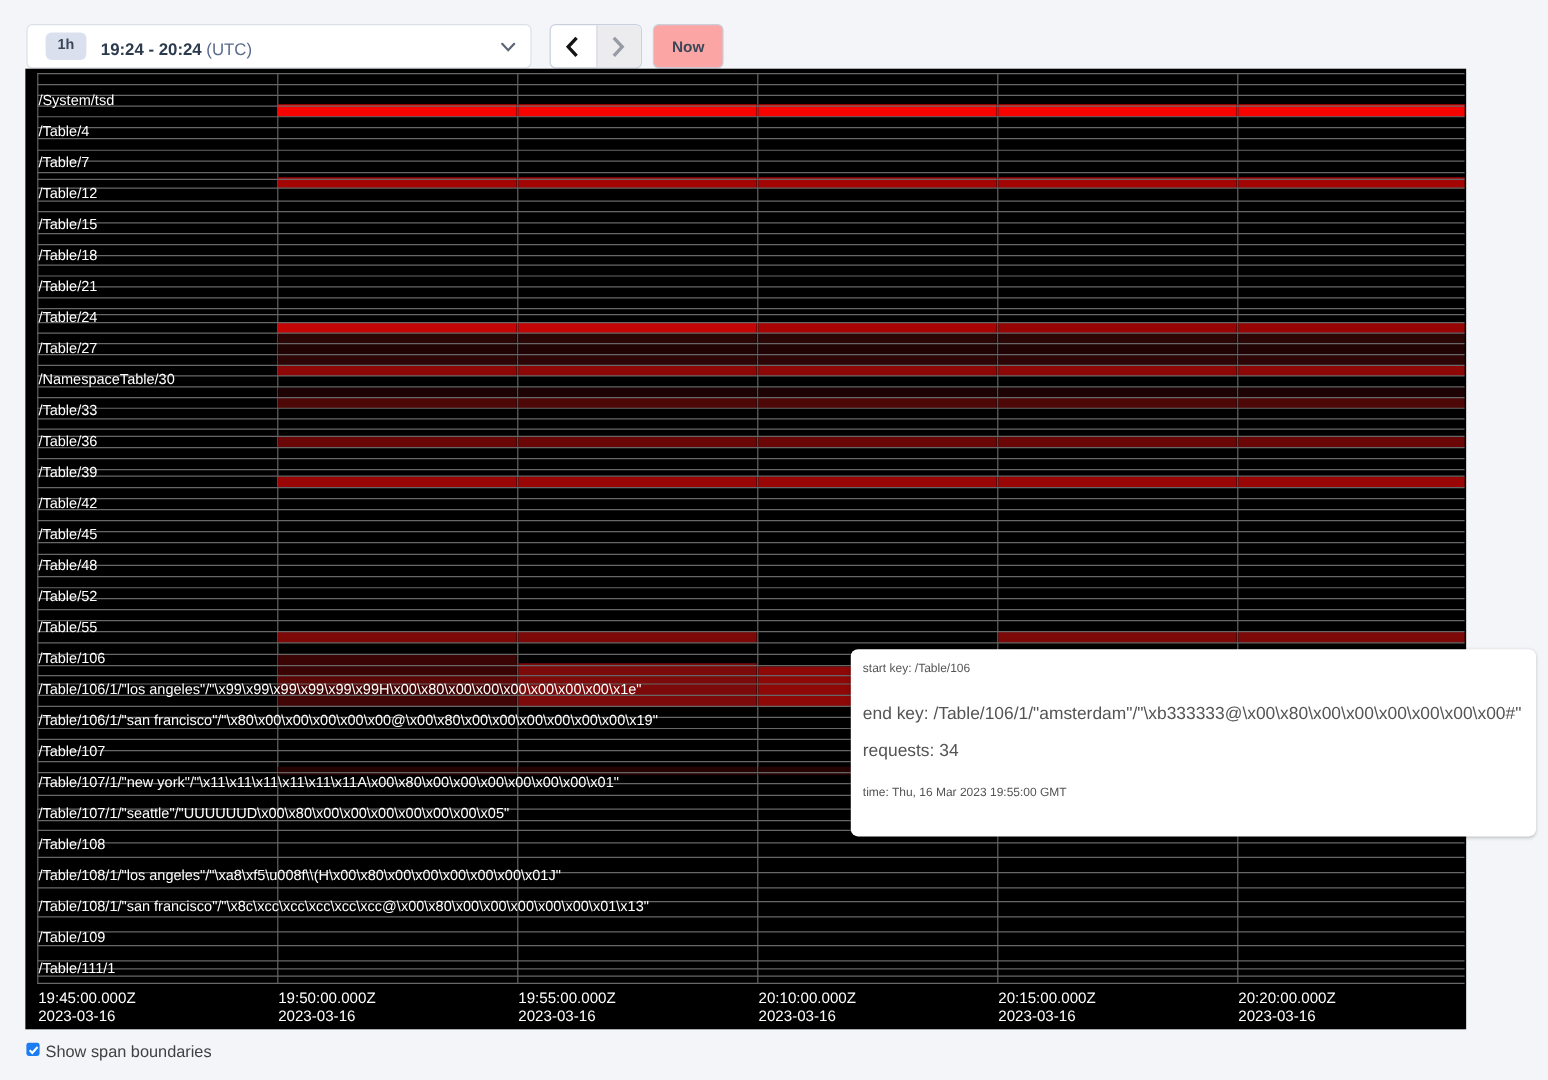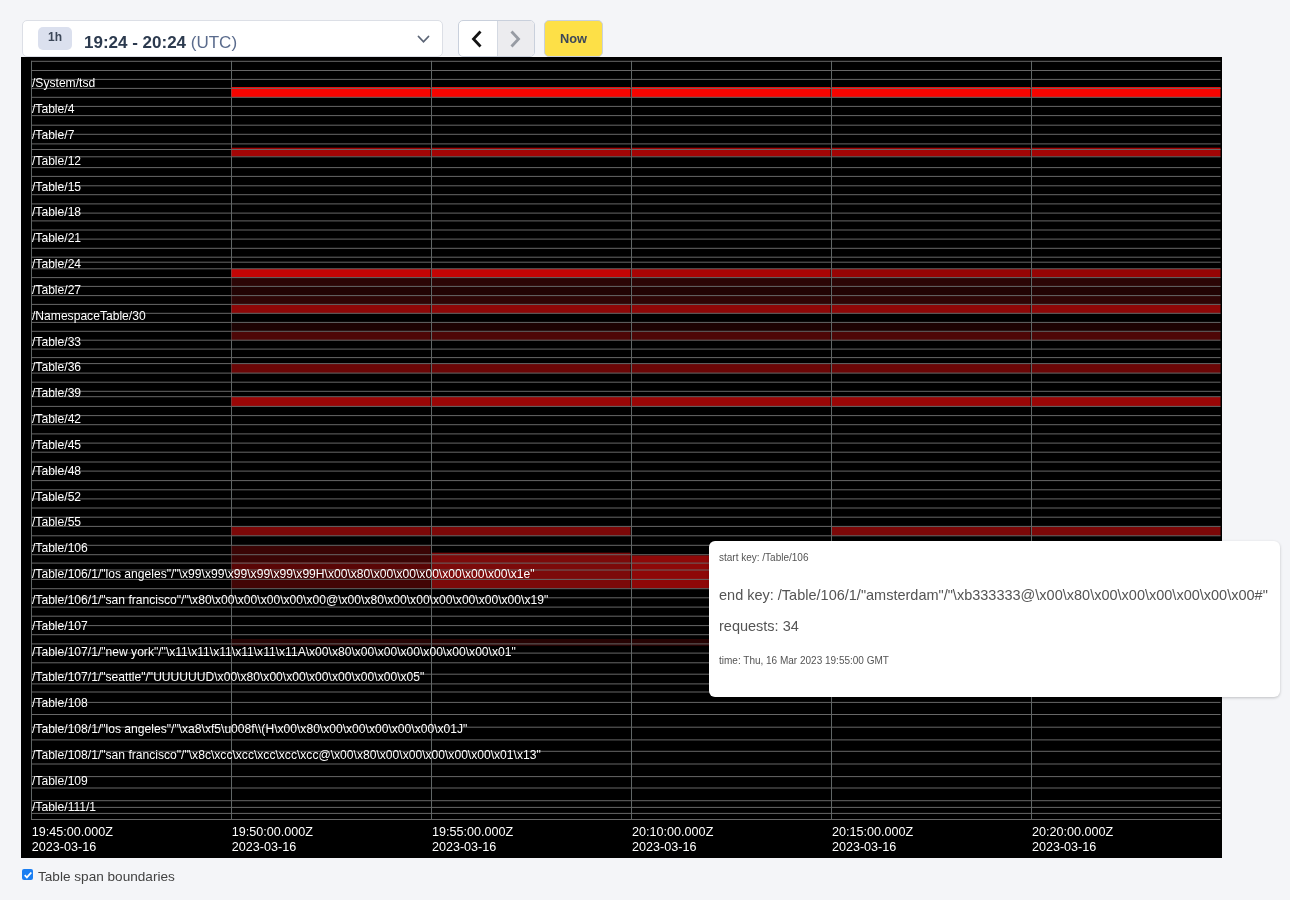--- a/index.html
+++ b/index.html
@@ -3,36 +3,36 @@
 <style>
   html,body { margin:0; padding:0; }
   body { width:1290px; height:900px; background:#f4f5f8; position:relative;
          font-family:"Liberation Sans", sans-serif; overflow:hidden; }
   .abs { position:absolute; }
 </style></head>
 <body>
 
 <div class="abs" style="left:22px;top:20px;width:421px;height:37px;background:#fff;border:1px solid #dcdfe6;border-radius:5px;box-sizing:border-box;"></div>
 <div class="abs" style="left:38px;top:27px;width:34px;height:23px;background:#dbe0ee;border-radius:5px;text-align:center;line-height:21px;font-size:12px;font-weight:bold;color:#3c4758;">1h</div>
-<div class="abs" style="left:84px;top:33px;font-size:17px;font-weight:bold;color:#2c3a4e;">19:24 - 20:24 <span style="color:#5a6b8c;font-weight:normal;">(UTC)</span></div>
+<div class="abs" style="left:84px;top:33px;font-size:14px;font-weight:bold;color:#2c3a4e;">19:24 - 20:24 <span style="color:#5a6b8c;font-weight:normal;">(UTC)</span></div>
 <svg class="abs" style="left:417px;top:35px" width="13" height="9" viewBox="0 0 13 9">
     <path d="M1.5 1.5 L6.5 6.8 L11.5 1.5" stroke="#5b6475" stroke-width="1.8" fill="none" stroke-linecap="round"></path>
   </svg>
 
 <div class="abs" style="left:458px;top:20px;width:77px;height:37px;background:#fff;border:1px solid #c9d0dc;border-radius:5px;box-sizing:border-box;overflow:hidden;">
   <div class="abs" style="left:38px;top:0;width:39px;height:37px;background:#ececef;border-left:1px solid #d4d9e2;box-sizing:border-box;"></div>
 </div>
 <svg class="abs" style="left:468px;top:29px" width="18" height="20" viewBox="0 0 18 20">
     <path d="M12.5 2.5 L5.5 10 L12.5 17.5" stroke="#131313" stroke-width="2.8" fill="none"></path>
   </svg>
 <svg class="abs" style="left:506px;top:29px" width="18" height="20" viewBox="0 0 18 20">
     <path d="M5.5 2.5 L12.5 10 L5.5 17.5" stroke="#979ba3" stroke-width="2.8" fill="none"></path>
   </svg>
 
-<div class="abs" style="left:544px;top:20px;width:59px;height:37px;background:#fde047;border:1px solid #c9d0dc;border-radius:5px;box-sizing:border-box;text-align:center;line-height:35px;font-size:12.8px;font-weight:bold;color:#3c4759;">Now</div>
+<div class="abs" style="left:544px;top:20px;width:59px;height:37px;background:#fca5a5;border:1px solid #c9d0dc;border-radius:5px;box-sizing:border-box;text-align:center;line-height:35px;font-size:12.8px;font-weight:bold;color:#3c4759;">Now</div>
 
 <div class="abs" style="left:21px;top:57px;width:1201px;height:801px;text-decoration:underline;">
 <svg width="1201" height="801" viewBox="0 0 1201 801" font-family="Liberation Sans, sans-serif" style="position:absolute;left:0;top:0">
 <rect x="0" y="0" width="1201" height="801" fill="#000"></rect>
 <path d="M10.5 3.8V763 M210.5 3.8V763 M410.5 3.8V763 M610.5 3.8V763 M810.5 3.8V763 M1010.5 3.8V763" stroke="#5f6565" stroke-width="1" fill="none"></path>
 <rect x="210.5" y="30.0" width="199.0" height="10.3" fill="#f70400"></rect>
 <rect x="411" y="30.0" width="198.5" height="10.3" fill="#f70400"></rect>
 <rect x="611" y="30.0" width="198.5" height="10.3" fill="#f70400"></rect>
 <rect x="811" y="30.0" width="198.5" height="10.3" fill="#f70400"></rect>
 <rect x="1011" y="30.0" width="188.5" height="10.3" fill="#f70400"></rect>
@@ -146,13 +146,13 @@
 <div class="abs" style="left:709px;top:541px;width:571px;height:156px;background:#fff;border-radius:6px;box-shadow:0 1px 3px rgba(0,0,0,0.22);"></div>
 <div class="abs" style="left:719px;top:551.5px;font-size:10px;color:#545454;">start key: /Table/106</div>
 <div class="abs" style="left:719px;top:587px;font-size:14.5px;color:#545454;text-align:center;">end key: /Table/106/1/"amsterdam"/"\xb333333@\x00\x80\x00\x00\x00\x00\x00\x00#"</div>
 <div class="abs" style="left:719px;top:617.5px;font-size:14.5px;color:#545454;">requests: 34</div>
 <div class="abs" style="left:719px;top:655px;font-size:10px;color:#545454;">time: Thu, 16 Mar 2023 19:55:00 GMT</div>
 
 <div class="abs" style="left:21.5px;top:868.8px;width:11.7px;height:11.7px;background:#1a7ef2;border-radius:2px;"></div>
 <svg class="abs" style="left:21.5px;top:868.8px" width="12" height="12" viewBox="0 0 12 12">
     <path d="M2.7 6.2 L4.9 8.4 L9.3 3.5" stroke="#fff" stroke-width="1.8" fill="none"></path>
   </svg>
-<div class="abs" style="left:38px;top:869px;font-size:13.6px;color:#414141;">Table span boundaries</div>
+<div class="abs" style="left:38px;top:869px;font-size:13.6px;color:#414141;">Show span boundaries</div>
 
 </body></html>

